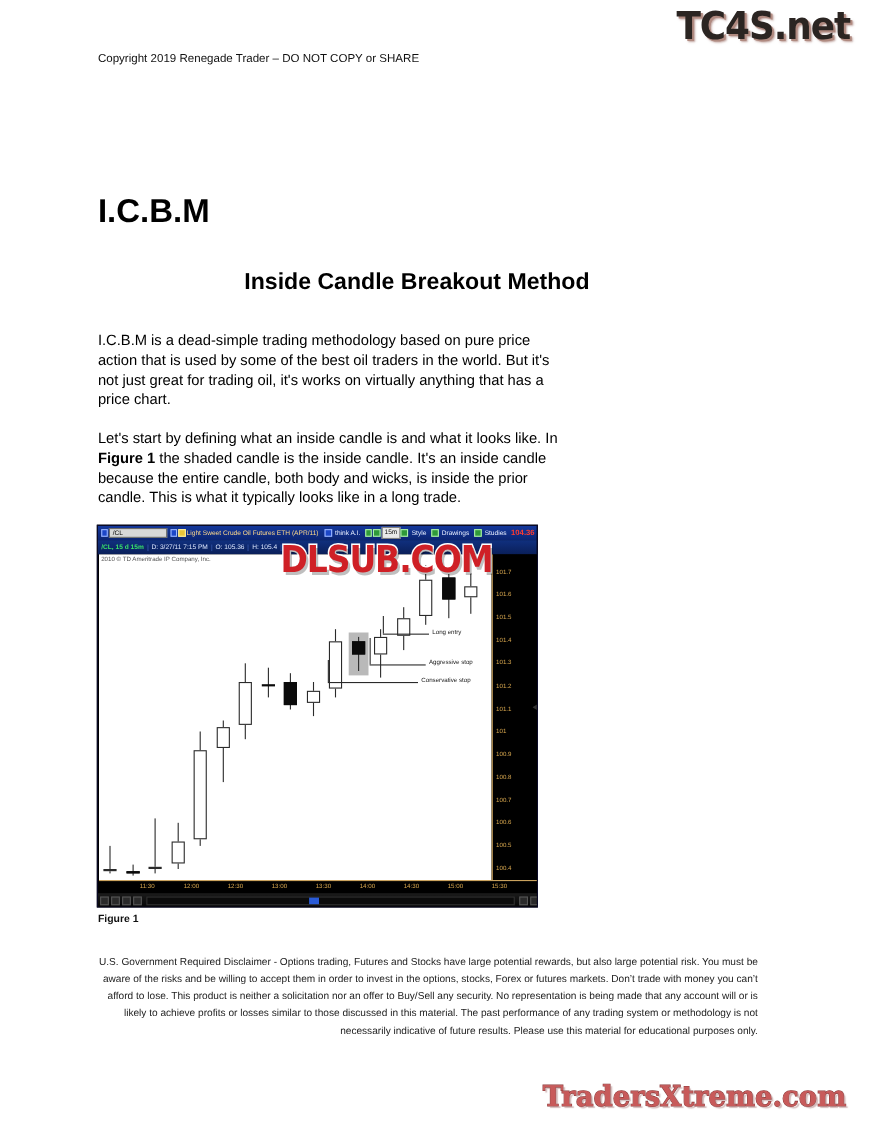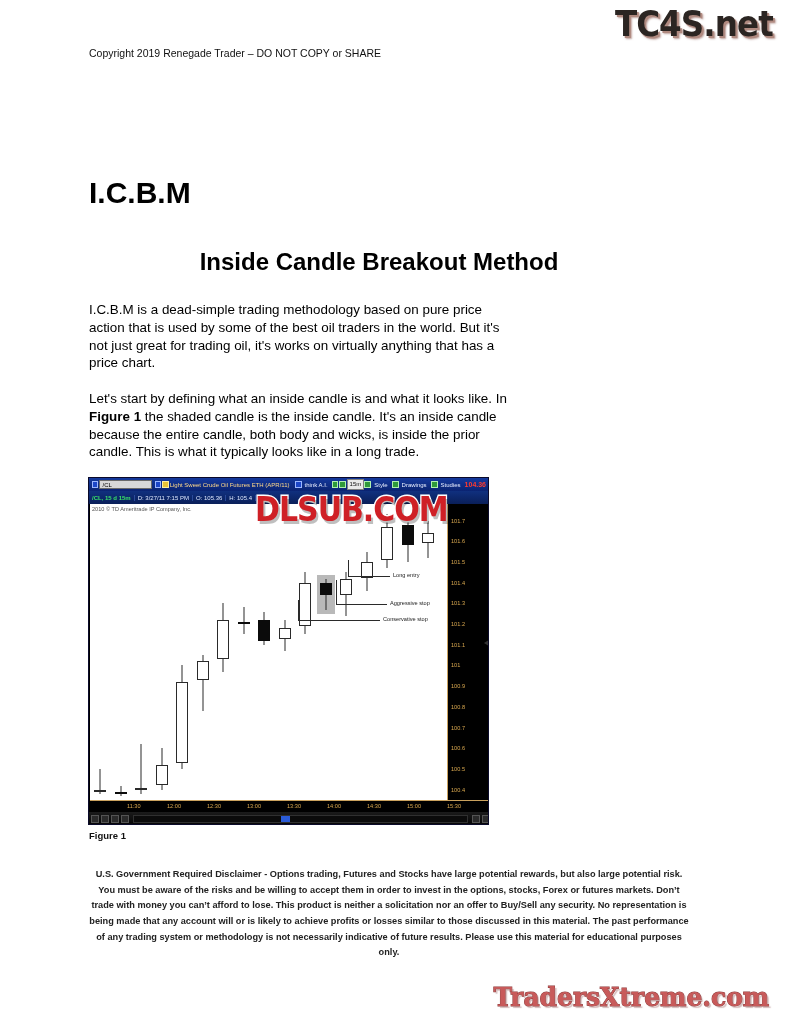--- a/index.html
+++ b/index.html
@@ -32,21 +32,21 @@
   }
 
   
   .doc-title {
     position:absolute; left:89px; top:156px;
     font-size:30px; color:#000; letter-spacing:0px;
   }
   .doc-subtitle {
     position:absolute; left:89px; top:228px; width:580px;
     text-align:center;
-    font-size:24px; color:#000;
+    font-size:21px; color:#000;
   }
 
   
   .para {
     position:absolute; left:89px;
     width:430px;
     font-size:13.4px;
     line-height:17.6px;
     color:#000;
   }
@@ -180,22 +180,21 @@
   }
 
   .fig-caption {
     position:absolute; left:89px; top:830px;
     font-size:9.5px; font-weight:bold; color:#111;
   }
 
   .disclaimer {
     position:absolute; left:89px; top:858px; width:600px;
     font-size:9.2px; line-height:15.6px; color:#222;
-    text-align:center;
-    font-weight:bold;
+    text-align:right;
   }
 
   .footer-logo {
     position:absolute; right:22px; top:982px;
     font-family:"DejaVu Serif", serif;
     font-weight:bold; font-size:26px;
     color:#c85a5a;
     -webkit-text-stroke:1px #8a3a3a;
     paint-order: stroke fill;
     text-shadow: 2px 2px 1px rgba(170,120,120,.5);

